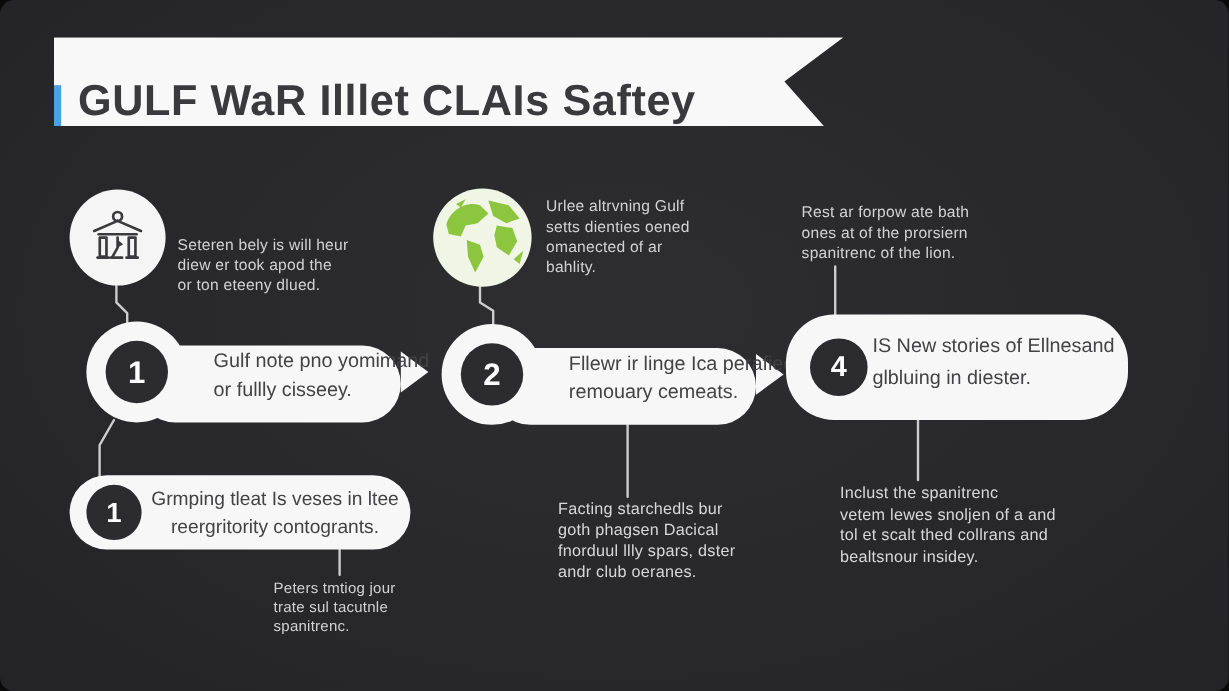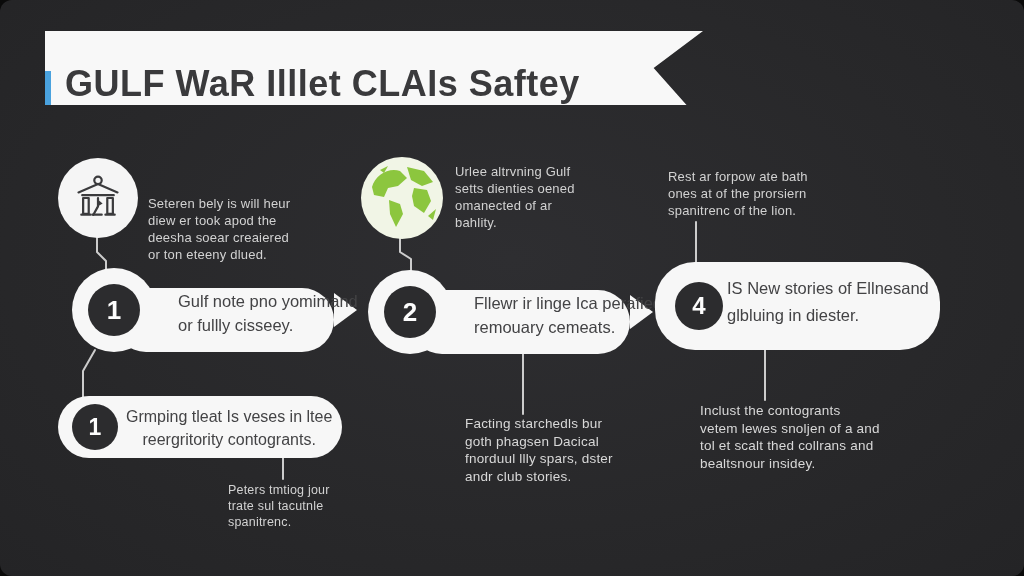--- a/index.html
+++ b/index.html
@@ -74,21 +74,20 @@
       <rect x="38" y="28" width="6" height="17"></rect>
       <path d="M36 46 H46"></path>
       <path d="M28 28 V37 L23 46"></path>
       <path d="M28 30 L33 34 L28 37 Z" fill="#3b3b3d" stroke="none"></path>
       <path d="M22 46 H32"></path>
     </svg>
   </div>
   <div class="note" style="left:148px;top:163px;width:180px;margin-top:32px;">
     <div>Seteren bely is will heur</div>
     <div>diew er took apod the</div>
-    <div>deesha soear  creaiered</div>
     <div>or ton eteeny dlued.</div>
   </div>
 
   <div class="icon-circle icon-globe">
     <svg width="84" height="84" viewBox="0 0 84 84">
       <circle cx="42" cy="42" r="41" fill="#f1f5e6"></circle>
       <g fill="#8cc63e">
         <path d="M12 31 C15 19 29 11 40 15 L47 22 L38 30 L28 32 L24 41 L14 39 Z"></path>
         <path d="M29 44 L40 48 L43 58 L36 71 L30 58 Z"></path>
         <path d="M47 11 L64 15 L73 26 L62 30 L51 24 Z"></path>
@@ -152,23 +151,23 @@
   <div class="note" style="left:228px;top:482px;width:140px;font-size:12.5px;line-height:16px;">
     <div>Peters tmtiog jour</div>
     <div>trate sul tacutnle</div>
     <div>spanitrenc.</div>
   </div>
 
   <div class="note note-b" style="left:465px;top:415px;width:195px;">
     <div>Facting starchedls bur</div>
     <div>goth phagsen Dacical</div>
     <div>fnorduul llly spars, dster</div>
-    <div>andr club stories.</div>
+    <div>andr club oeranes.</div>
   </div>
 
   <div class="note note-b" style="left:700px;top:402px;width:225px;">
-    <div>Inclust the contogrants</div>
+    <div>Inclust the spanitrenc</div>
     <div>vetem lewes snoljen of a and</div>
     <div>tol et scalt thed collrans and</div>
     <div>bealtsnour insidey.</div>
   </div>
 
 </div>
 
 </body></html>

